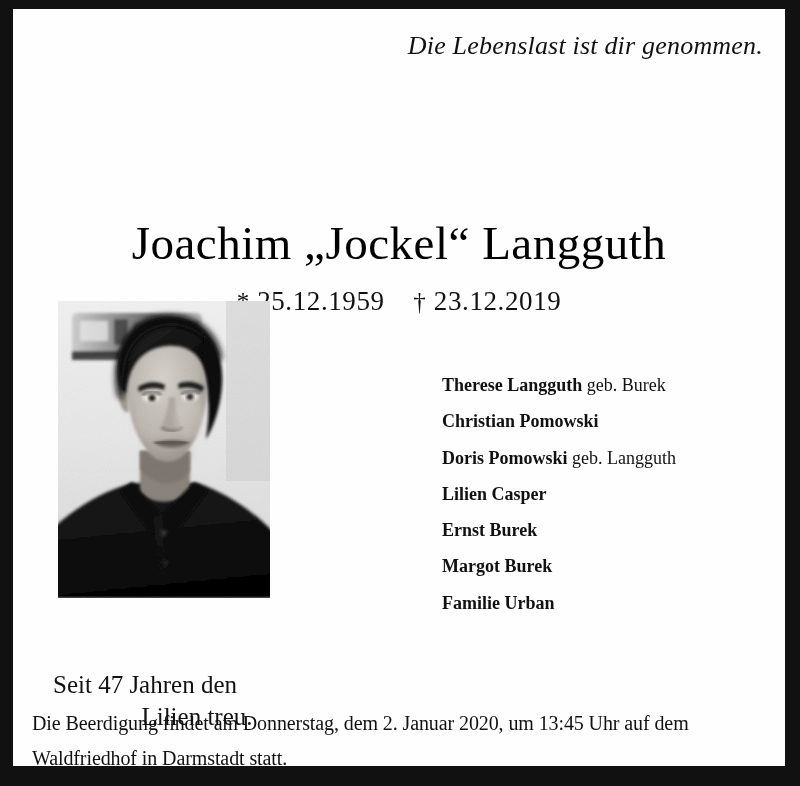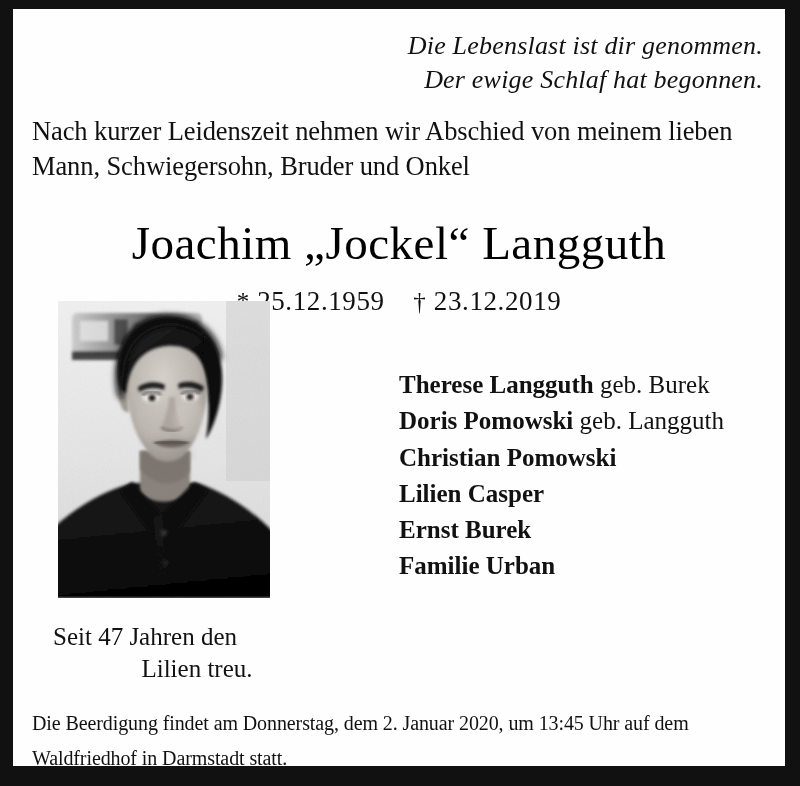--- a/index.html
+++ b/index.html
@@ -117,35 +117,36 @@
   .motto {
     position: absolute;
     top: 612px;
     left: 22px;
     width: 262px;
     font-size: 25px;
     line-height: 32px;
     color: #111;
     text-align: center;
   }
-  .motto .l1 { display: block; text-align: left; padding-left: 18px; }
+  .motto .l1 { display: block; text-align: left; padding-left: 18px; margin-top: 48px; }
   .motto .l2 { display: block; text-align: center; padding-left: 62px; }
 
   
   .survivors {
     position: absolute;
     top: 358px;
     left: 386px;
     right: 10px;
   }
   .survivor {
-    font-size: 25px;
+    font-size: 18px;
     line-height: 36.3px;
     color: #111;
     white-space: nowrap;
+    margin-left: 43px;
   }
   .survivor .sn { font-weight: bold; }
   .survivor .geb { font-weight: normal; }
 
   
   .funeral {
     position: absolute;
     top: 697px;
     left: 19px;
     right: 20px;
@@ -157,24 +158,22 @@
 </style>
 </head>
 <body>
 
 <div class="notice">
   <div class="frame-inner">
     <div class="content">
 
       <div class="verse">
         <div>Die Lebenslast ist dir genommen.</div>
-        <div>Der ewige Schlaf hat begonnen.</div>
-      </div>
-
-      <div class="intro">Nach kurzer Leidenszeit nehmen wir Abschied von meinem lieben Mann, Schwiegersohn, Bruder und Onkel</div>
+      </div>
+
 
       <div class="deceased-name">Joachim „Jockel“ Langguth</div>
 
       <div class="dates">
         <span class="sym">*</span>
         <span>25.12.1959</span>
         <span class="gap"></span>
         <span class="sym">†</span>
         <span>23.12.2019</span>
       </div>
@@ -296,30 +295,33 @@
       <div class="motto">
         <span class="l1">Seit 47 Jahren den</span>
         <span class="l2">Lilien treu.</span>
       </div>
 
       <div class="survivors">
         <div class="survivor">
           <span class="sn">Therese Langguth</span><span class="geb"> geb. Burek</span>
         </div>
         <div class="survivor">
+          <span class="sn">Christian Pomowski</span><span class="geb"></span>
+        </div>
+        <div class="survivor">
           <span class="sn">Doris Pomowski</span><span class="geb"> geb. Langguth</span>
         </div>
         <div class="survivor">
-          <span class="sn">Christian Pomowski</span><span class="geb"></span>
-        </div>
-        <div class="survivor">
           <span class="sn">Lilien Casper</span><span class="geb"></span>
         </div>
         <div class="survivor">
           <span class="sn">Ernst Burek</span><span class="geb"></span>
+        </div>
+        <div class="survivor">
+          <span class="sn">Margot Burek</span><span class="geb"></span>
         </div>
         <div class="survivor">
           <span class="sn">Familie Urban</span><span class="geb"></span>
         </div>
       </div>
 
       <div class="funeral">Die Beerdigung findet am Donnerstag, dem 2. Januar 2020, um 13:45 Uhr auf dem Waldfriedhof in Darmstadt statt.</div>
 
     </div>
   </div>

